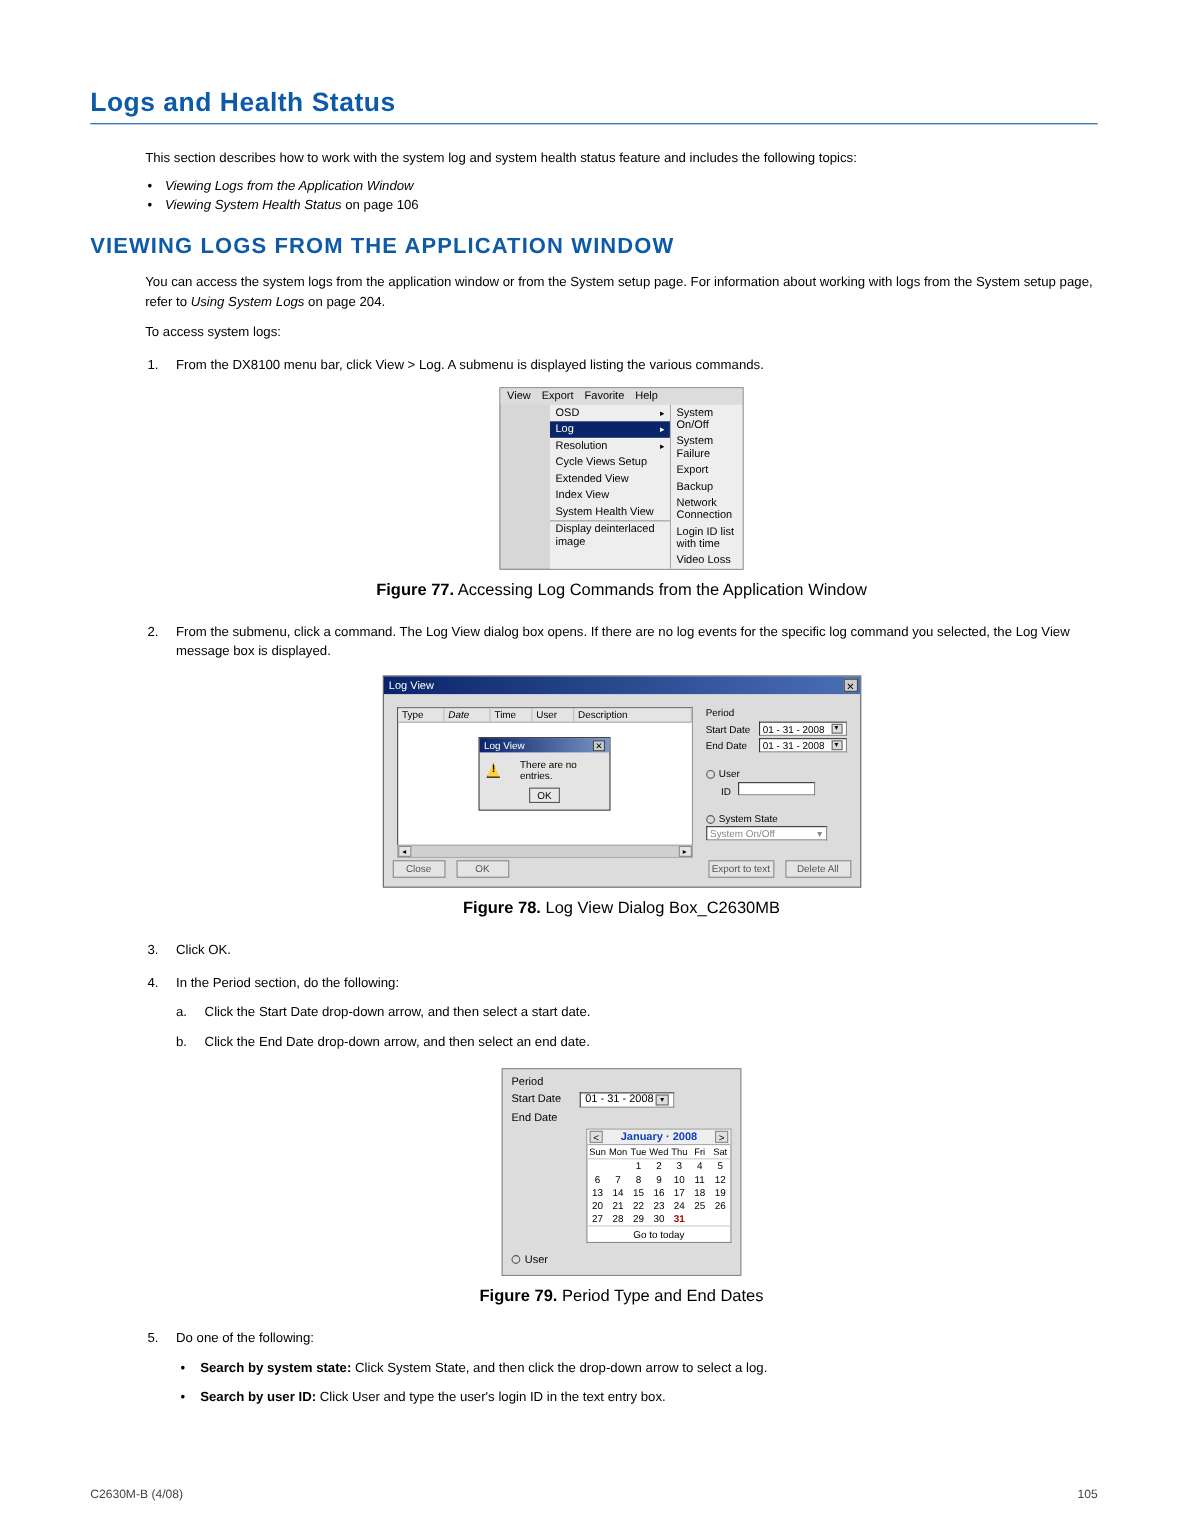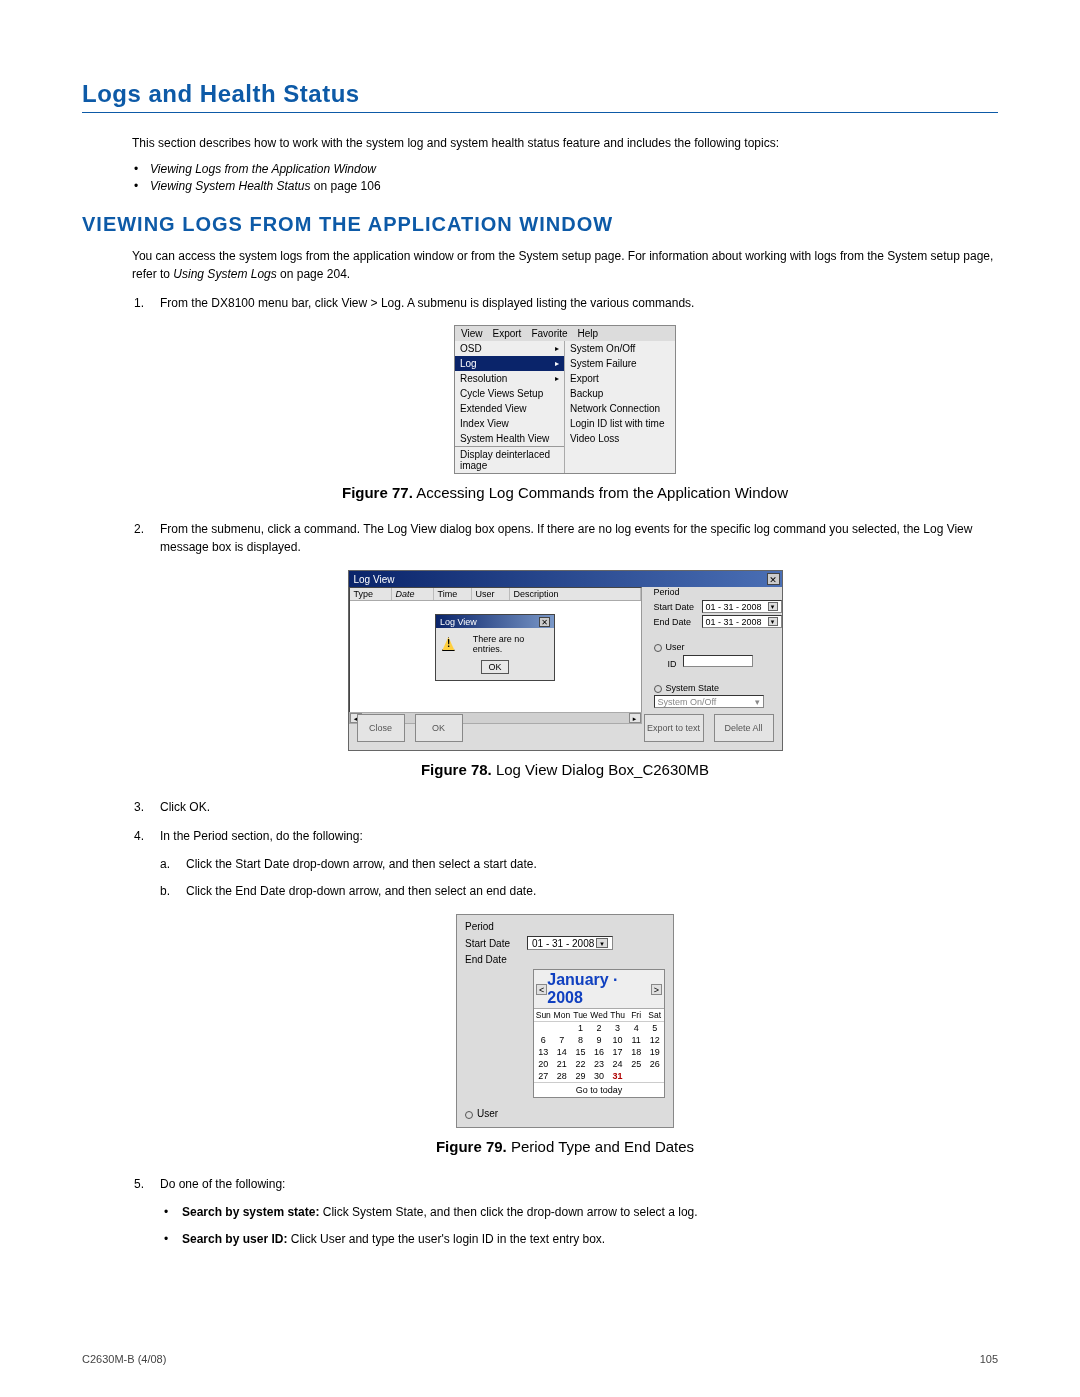--- a/index.html
+++ b/index.html
@@ -64,42 +64,42 @@
   .fig-caption b { font-weight: bold; }
 
   
   .shot1 {
     width: 222px; margin: 12px auto 4px auto;
     border: 1px solid #888; background: #d7d7d7;
     font-family: Tahoma, Arial, sans-serif; font-size: 10px; color: #000;
   }
   .menubar { display: flex; gap: 10px; padding: 1px 6px; background: #dcdcdc; height: 15px; align-items: center; }
   .menubar span { }
-  .menus { display: flex; }
+  .menus { display: flex; padding-left: 45px; }
   .menu-col-left { width: 110px; background: #eee; border-right: 1px solid #aaa; }
   .menu-col-right { flex: 1; background: #eee; }
   .menu-item { padding: 2px 5px; display: flex; justify-content: space-between; align-items: center; }
   .menu-item.hi { background: #0a246a; color: #fff; }
   .arrow { font-size: 8px; }
   .menu-sep { border-top: 1px solid #999; margin: 0; }
 
   
   .shot2 {
     width: 435px; margin: 14px auto 4px auto;
     font-family: Tahoma, Arial, sans-serif; font-size: 10px;
     background: #dcdcdc; border: 1px solid #666;
   }
   .titlebar {
     height: 16px;
     background: linear-gradient(to right, #0a246a, #4a6fb5);
     color: #fff; display: flex; justify-content: space-between; align-items: center;
     padding: 0 2px 0 5px; font-size: 10px;
   }
   .closebox { width: 13px; height: 12px; background: #ccc; color: #000; font-size: 9px; text-align: center; line-height: 12px; border: 1px solid #444; }
-  .logview-body { display: flex; padding: 0; }
+  .logview-body { display: flex; padding: 12px; }
   .lv-left { flex: 1; }
   .lv-table {
     width: 100%; height: 126px; background: #fff; border: 1px inset #999;
   }
   .lv-thead { display: flex; background: #e4e4e4; border-bottom: 1px solid #aaa; font-size: 9px; }
   .lv-thead span { padding: 1px 4px; border-right: 1px solid #bbb; }
   .lv-thead span:nth-child(1){width:42px;} .lv-thead span:nth-child(2){width:42px;font-style:italic;}
   .lv-thead span:nth-child(3){width:38px;} .lv-thead span:nth-child(4){width:38px;}
   .lv-thead span:nth-child(5){flex:1;}
   .scrollbar-h { height: 12px; background: #d0d0d0; border: 1px solid #aaa; margin-top: -1px; display:flex; justify-content:space-between; }
@@ -107,21 +107,21 @@
   .lv-right { width: 140px; padding-left: 12px; font-size: 9px; }
   .lv-right .row { margin: 2px 0; display:flex; align-items:center; justify-content:space-between; }
   .lv-right .field { width: 80px; padding:1px 3px; background:#fff; border:1px inset #888; font-size:9px; height:13px; display:flex; align-items:center; justify-content:space-between; }
   .lv-right .field .dd { width:10px;height:9px;background:#ddd;border:1px solid #666;font-size:7px;text-align:center;line-height:8px;}
   .radio { width:8px;height:8px;border:1px solid #555;border-radius:50%;display:inline-block;margin-right:4px;vertical-align:middle;}
   .lv-right .grp { margin-top:14px; }
   .lv-right .id-field { width:70px;height:12px;border:1px inset #888;background:#fff;display:inline-block;margin-left:6px;}
   .lv-right .ss-field { width:110px;height:13px;border:1px inset #888;background:#fff;font-size:9px;padding:1px 3px;color:#888;display:flex;justify-content:space-between;align-items:center;margin-top:2px;}
   .dlg-buttons { display:flex; justify-content:space-between; padding:6px 8px 8px 8px; }
   .dlg-buttons .lbtns, .dlg-buttons .rbtns { display:flex; gap:10px; }
-  .dlg-btn { width:48px;height:28px;font-size:9px;background:#e4e4e4;border:1px solid #888;display:flex;align-items:center;justify-content:center;color:#555;}
+  .dlg-btn { width:48px;height:16px;font-size:9px;background:#e4e4e4;border:1px solid #888;display:flex;align-items:center;justify-content:center;color:#555;}
   .dlg-btn.wide { width:60px; }
 
   
   .msgbox {
     position: relative;
     width: 120px; margin: -110px auto 0 auto;
     background: #e4e4e4; border: 1px solid #444;
     font-size: 9px;
   }
   .msgbox .mb-title { height:13px; background: linear-gradient(to right,#0a246a,#7a98c8); color:#fff; padding:0 4px; display:flex;justify-content:space-between;align-items:center;}
@@ -139,21 +139,21 @@
   .shot3 .lbl { display:inline-block; width: 62px; }
   .shot3 .period-row { margin: 4px 0; display:flex; align-items:center; }
   .date-field { width: 86px; padding:1px 4px; background:#fff; border:1px inset #888; font-size:10px; display:flex;justify-content:space-between;align-items:center;height:14px;}
   .date-field .dd { width:12px;height:10px;background:#ddd;border:1px solid #666;font-size:7px;text-align:center;line-height:9px;}
   .cal {
     width: 132px; background:#fff; border:1px solid #888; font-size:9px;
     margin-left: 68px; margin-top:4px;
   }
   .cal-head { display:flex; justify-content:space-between; align-items:center; background:#eee; border-bottom:1px solid #aaa; padding:1px 2px;}
   .cal-head .nav { width:12px;height:11px;background:#e0e0e0;border:1px solid #888;text-align:center;font-size:9px;line-height:10px;}
-  .cal-head .month { color:#1040c0; font-weight:bold; font-size:16px; }
+  .cal-head .month { color:#1040c0; font-weight:bold; font-size:10px; }
   .cal-grid { display:grid; grid-template-columns: repeat(7,1fr); }
   .cal-grid .dh { text-align:center; padding:1px 0; border-bottom:1px solid #ccc; font-size:8.5px;}
   .cal-grid .d { text-align:center; padding:1px 0; }
   .cal-grid .d.today { color:#b00000; font-weight:bold; }
   .cal-foot { text-align:center; border-top:1px solid #ccc; padding:2px 0;}
   .user-row { margin-top: 10px; }
 </style>
 </head>
 <body>
 
@@ -168,20 +168,21 @@
       <li><em><span>Viewing System Health Status</span></em><span> on page 106</span></li>
     </ul>
   </div>
 
   <h2 class="subhead">VIEWING LOGS FROM THE APPLICATION WINDOW</h2>
 
   <div class="body-indent">
     <p>
       <span>You can access the system logs from the application window or from the System setup page. For information about working with logs from the System setup page, refer to </span><em><span>Using System Logs</span></em><span> on page 204.</span>
     </p>
+    <p>To access system logs:</p>
 
     <ol class="num-list">
       <li><span class="n">1.</span><span>From the DX8100 menu bar, click View &gt; Log. A submenu is displayed listing the various commands.</span></li>
     </ol>
 
     <div class="shot1">
       <div class="menubar">
         <span>View</span>
         <span>Export</span>
         <span>Favorite</span>

